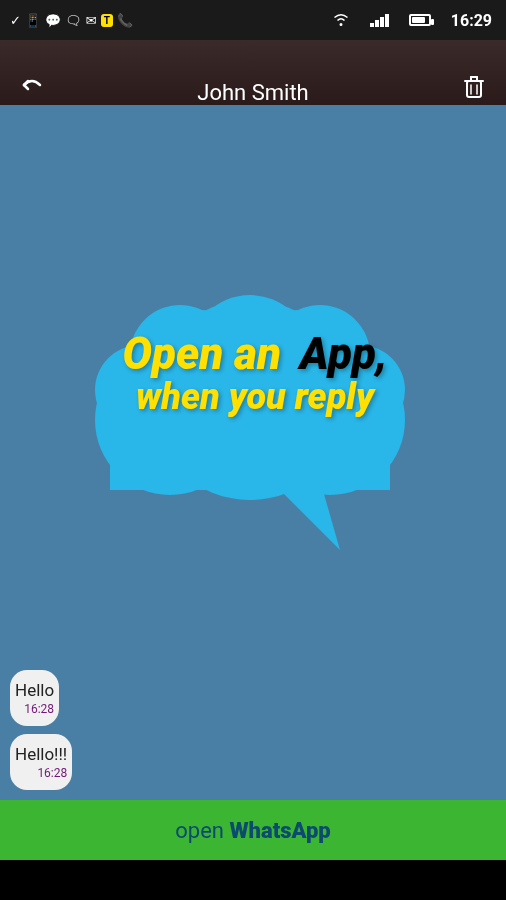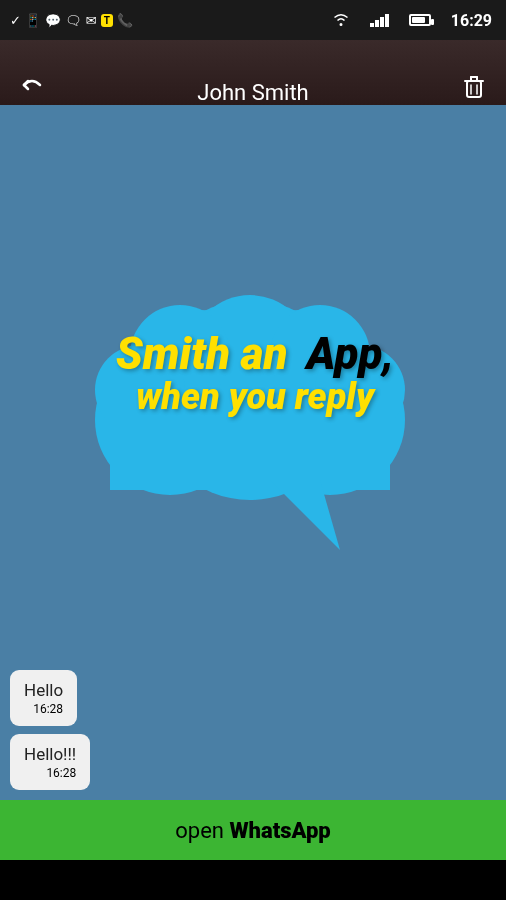--- a/index.html
+++ b/index.html
@@ -140,52 +140,52 @@
     
     .messages-container {
       padding: 0 10px;
       display: flex;
       flex-direction: column;
       gap: 8px;
     }
 
     .message-bubble {
       background: #f0f0f0;
-      border-radius: 9px;
-      padding: 10px 14px;
+      border-radius: 17px;
+      padding: 10px 5px;
       max-width: 90%;
       align-self: flex-start;
       position: relative;
     }
 
     .message-text {
       font-size: 17px;
       color: #222;
     }
 
     .message-time {
       font-size: 12px;
-      color: #000000;
+      color: #701a75;
       text-align: right;
       margin-top: 2px;
     }
 
     
     #bottom-bar {
       width: 506px;
       height: 60px;
       background: #3cb533;
       display: flex;
       align-items: center;
       justify-content: center;
       cursor: pointer;
     }
 
     .bottom-bar-label {
-      color: #000000;
+      color: #0c4a6e;
       font-size: 22px;
       font-weight: 400;
     }
 
     .bottom-bar-label-bold {
       font-weight: 900;
     }
 
     
     .icon-check { font-size: 13px; }
@@ -274,21 +274,21 @@
         <circle cx="110" cy="130" r="45"></circle>
         <circle cx="330" cy="130" r="45"></circle>
 
         <rect x="80" y="130" width="280" height="100" rx="0"></rect>
 
         <polygon points="240,220 310,290 290,220"></polygon>
       </g>
     </svg>
     <div class="cloud-text">
       <span class="cloud-text-line1">
-        <span>Smith an </span><span class="cloud-text-app">App,</span>
+        <span>Open an </span><span class="cloud-text-app">App,</span>
       </span>
       <span class="cloud-text-line2">when you reply</span>
     </div>
   </div>
 
   <div class="messages-container">
     <div class="message-bubble">
       <div class="message-text">Hello</div>
       <div class="message-time">16:28</div>
     </div>

